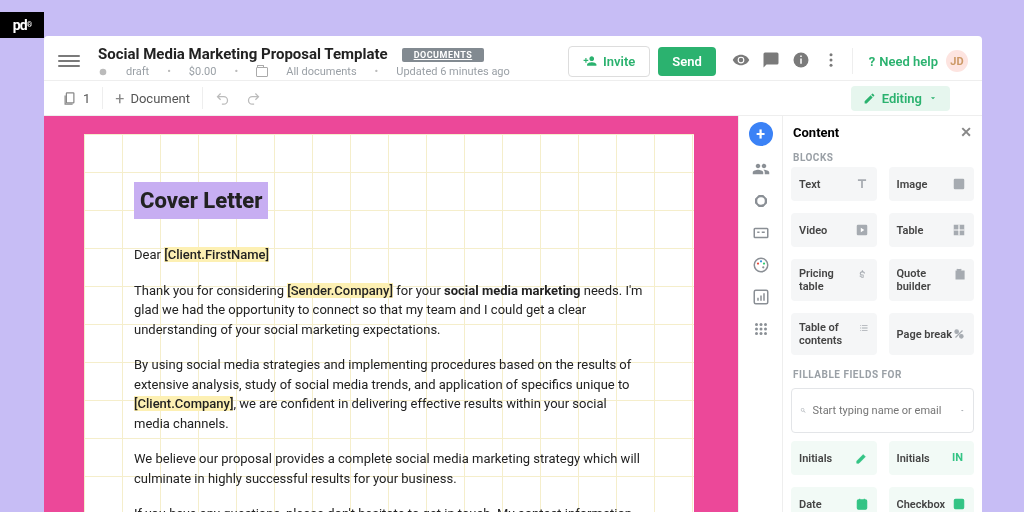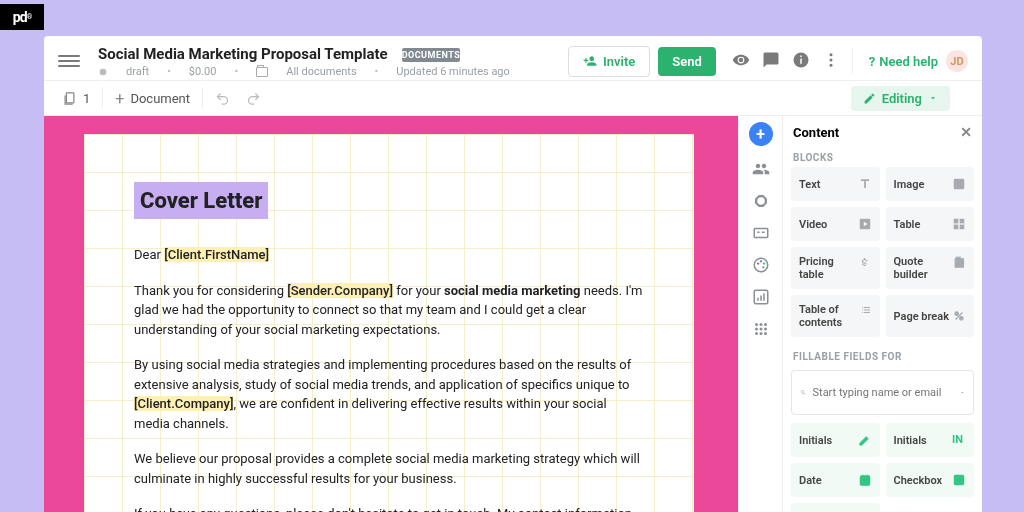--- a/index.html
+++ b/index.html
@@ -1,24 +1,24 @@
 <!DOCTYPE html>
 <html><head>
 <meta charset="utf-8">
 <style>
 * { box-sizing: border-box; margin: 0; padding: 0; font-family: -apple-system, BlinkMacSystemFont, "Segoe UI", Roboto, sans-serif; }
 body { background: #c7bdf5; width: 1024px; height: 512px; overflow: hidden; }
-.brand { position: absolute; top: 4px; left: 0; width: 44px; height: 26px; background: #000; color: #fff; font-weight: 700; font-size: 14px; display: flex; align-items: center; justify-content: center; letter-spacing: -1px; }
+.brand { position: absolute; top: 12px; left: 0; width: 44px; height: 26px; background: #000; color: #fff; font-weight: 700; font-size: 14px; display: flex; align-items: center; justify-content: center; letter-spacing: -1px; }
 .brand sup { font-size: 7px; }
 .app { position: absolute; left: 44px; right: 42px; top: 36px; bottom: 0; background: #fff; border-radius: 4px 4px 0 0; overflow: hidden; display: flex; flex-direction: column; }
 .hdr { display: flex; align-items: center; padding: 6px 14px 0 14px; height: 44px; }
 .burger { width: 22px; height: 22px; margin-right: 18px; display: flex; flex-direction: column; justify-content: center; gap: 3px; }
 .burger span { height: 2px; background: #7a7a7a; border-radius: 1px; }
 .title { font-size: 15px; font-weight: 700; color: #222; }
-.badge { display: inline-block; background: #828a91; color: #fff; font-size: 9px; font-weight: 700; padding: 2px 0; border-radius: 2px; margin-left: 10px; vertical-align: middle; letter-spacing: .5px; }
+.badge { display: inline-block; background: #828a91; color: #fff; font-size: 9px; font-weight: 700; padding: 2px 12px; border-radius: 2px; margin-left: 10px; vertical-align: middle; letter-spacing: .5px; text-decoration: underline; }
 .meta { font-size: 11px; color: #9aa0a6; margin-top: 2px; display: flex; align-items: center; gap: 18px; }
 .meta .dot { color: #bbb; }
 .spacer { flex: 1; }
 .btn { border: none; border-radius: 4px; font-size: 13px; font-weight: 600; padding: 7px 14px; cursor: pointer; display: inline-flex; align-items: center; gap: 6px; }
 .btn-invite { background: #fff; color: #2bb26f; border: 1px solid #ddd; }
 .btn-send { background: #2bb26f; color: #fff; }
 .icn { width: 18px; height: 18px; fill: #7a7a7a; }
 .icnbtn { background: none; border: none; padding: 6px; cursor: pointer; }
 .help { color: #2bb26f; font-size: 13px; font-weight: 600; margin-left: 10px; display: flex; align-items: center; gap: 4px; }
 .avatar { width: 22px; height: 22px; border-radius: 50%; background: #fde4e0; color: #c96; font-size: 11px; font-weight: 700; display: flex; align-items: center; justify-content: center; margin-left: 8px; }
@@ -32,21 +32,21 @@
 .page h2 { display: inline-block; background: #c7aef2; font-size: 22px; font-weight: 800; padding: 2px 6px; margin-bottom: 26px; }
 .page p { margin-bottom: 16px; }
 .tok { background: #fdf0b3; font-weight: 500; }
 .rail { width: 44px; background: #fff; border-left: 1px solid #eee; display: flex; flex-direction: column; align-items: center; padding-top: 6px; gap: 14px; }
 .rail .plus { width: 24px; height: 24px; border-radius: 50%; background: #3b82f6; color: #fff; display: flex; align-items: center; justify-content: center; font-size: 16px; font-weight: 700; border: 2px solid #3b82f6; }
 .rail svg { width: 18px; height: 18px; fill: #8a8f95; }
 .panel { width: 200px; background: #fff; border-left: 1px solid #eee; display: flex; flex-direction: column; }
 .panel-hdr { display: flex; align-items: center; padding: 8px 10px; font-size: 13px; font-weight: 700; }
 .panel-hdr .x { margin-left: auto; font-size: 14px; color: #888; cursor: pointer; }
 .sect-label { font-size: 10px; color: #9aa0a6; font-weight: 700; letter-spacing: .5px; padding: 4px 10px; }
-.grid2 { display: grid; grid-template-columns: 1fr 1fr; gap: 6px; padding: 0 8px 10px 8px; }
+.grid2 { display: grid; grid-template-columns: 1fr 1fr; gap: 12px; padding: 0 8px 10px 8px; }
 .block { background: #f5f6f7; border-radius: 4px; padding: 8px 8px; font-size: 11px; font-weight: 600; color: #444; display: flex; align-items: center; justify-content: space-between; min-height: 34px; cursor: pointer; }
 .block.tall { align-items: flex-start; }
 .block svg { width: 14px; height: 14px; fill: #a6abb1; }
 .search { margin: 4px 8px 8px 8px; display: flex; align-items: center; gap: 6px; border: 1px solid #e3e5e8; border-radius: 4px; padding: 15px 8px; }
 .search input { border: none; outline: none; font-size: 11px; flex: 1; color: #666; }
 .search svg { width: 13px; height: 13px; fill: #a6abb1; }
 .field { background: #f2faf6; border-radius: 4px; padding: 8px; font-size: 11px; font-weight: 600; color: #444; display: flex; align-items: center; justify-content: space-between; min-height: 34px; cursor: pointer; }
 .field svg, .field .fi { width: 14px; height: 14px; fill: #34c485; color: #34c485; stroke: #34c485; }
 .folder-icn { width: 12px; height: 10px; border: 1px solid #aaa; border-radius: 1px; display: inline-block; position: relative; }
 .folder-icn::before { content: ''; position: absolute; top: -3px; left: 0; width: 5px; height: 2px; border: 1px solid #aaa; border-bottom: none; border-radius: 1px 1px 0 0; }

